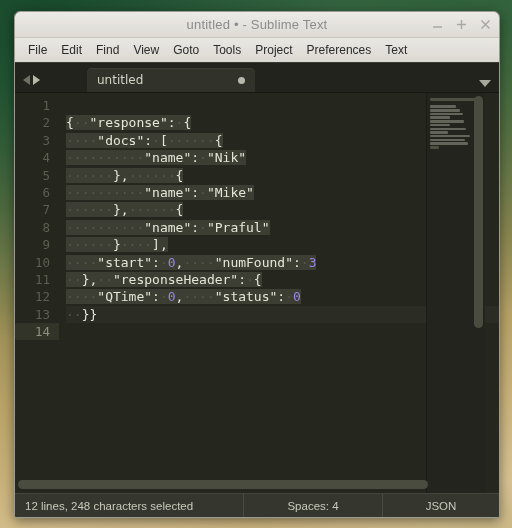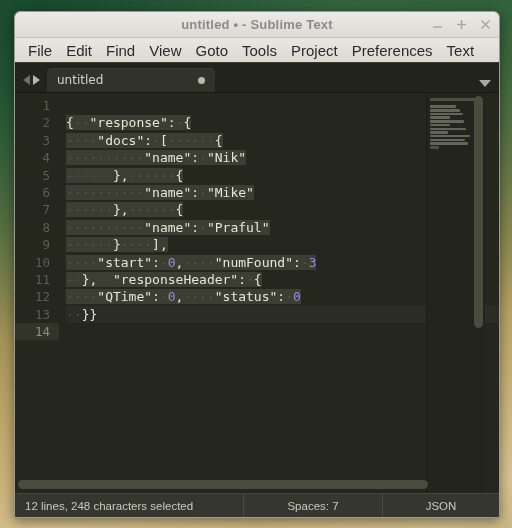--- a/index.html
+++ b/index.html
@@ -41,21 +41,21 @@
     height: 25px;
     background: linear-gradient(#eceae6, #dedbd5);
     border-bottom: 1px solid #c8c5bf;
     display: flex; align-items: center;
     position: relative;
     flex: 0 0 auto;
   }
   .title-text {
     position: absolute; left: 0; right: 0;
     text-align: center;
-    font-size: 13px; font-weight: bold;
+    font-size: 13px; font-weight: normal;
     color: #8c8c8c;
     letter-spacing: .2px;
     white-space: nowrap;
   }
   .win-buttons {
     position: absolute; right: 8px; top: 0; bottom: 0;
     display: flex; align-items: center; gap: 13px;
   }
   .win-btn {
     width: 11px; height: 11px;
@@ -68,35 +68,36 @@
   
   .menubar {
     height: 24px;
     background: linear-gradient(#e9e7e2, #dcd9d3);
     border-bottom: 1px solid #3a3a34;
     display: flex; align-items: center;
     padding-left: 6px;
     flex: 0 0 auto;
   }
   .menu-item {
-    font-size: 15px;
+    font-size: 12px;
     color: #2b2b2b;
     padding: 3px 7px;
     white-space: nowrap;
     cursor: default;
   }
 
   
   .tabbar {
     height: 29px;
     background: #22231c;
     display: flex; align-items: flex-end;
     position: relative;
     flex: 0 0 auto;
     border-bottom: 1px solid #17180f;
+    gap: 40px;
   }
   .tab-arrows {
     display: flex; align-items: center; gap: 3px;
     padding: 0 7px 7px 8px;
   }
   .arrow { width: 0; height: 0; cursor: default; }
   .arrow-l {
     border-top: 5px solid transparent; border-bottom: 5px solid transparent;
     border-right: 7px solid #6e6f63;
   }
@@ -343,18 +344,18 @@
     </div>
 
     <div class="hscroll-track">
       <div class="hscroll-thumb"></div>
     </div>
   </div>
 
   <div class="statusbar">
     <div class="st-left">12 lines, 248 characters selected</div>
     <div class="st-sep"></div>
-    <div class="st-cell st-spaces">Spaces: 7</div>
+    <div class="st-cell st-spaces">Spaces: 4</div>
     <div class="st-sep"></div>
     <div class="st-cell st-syntax">JSON</div>
   </div>
 
 </div>
 
 </body></html>

